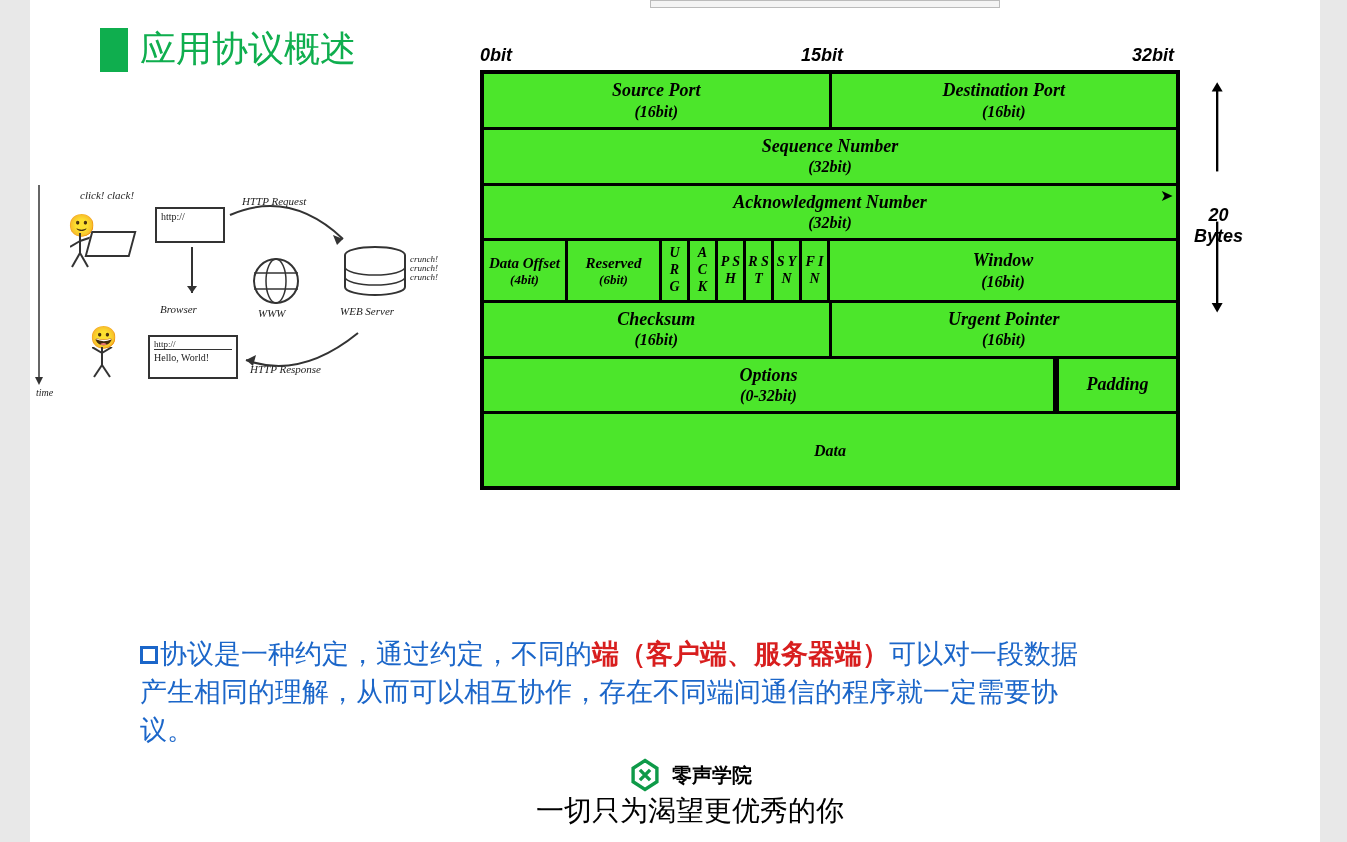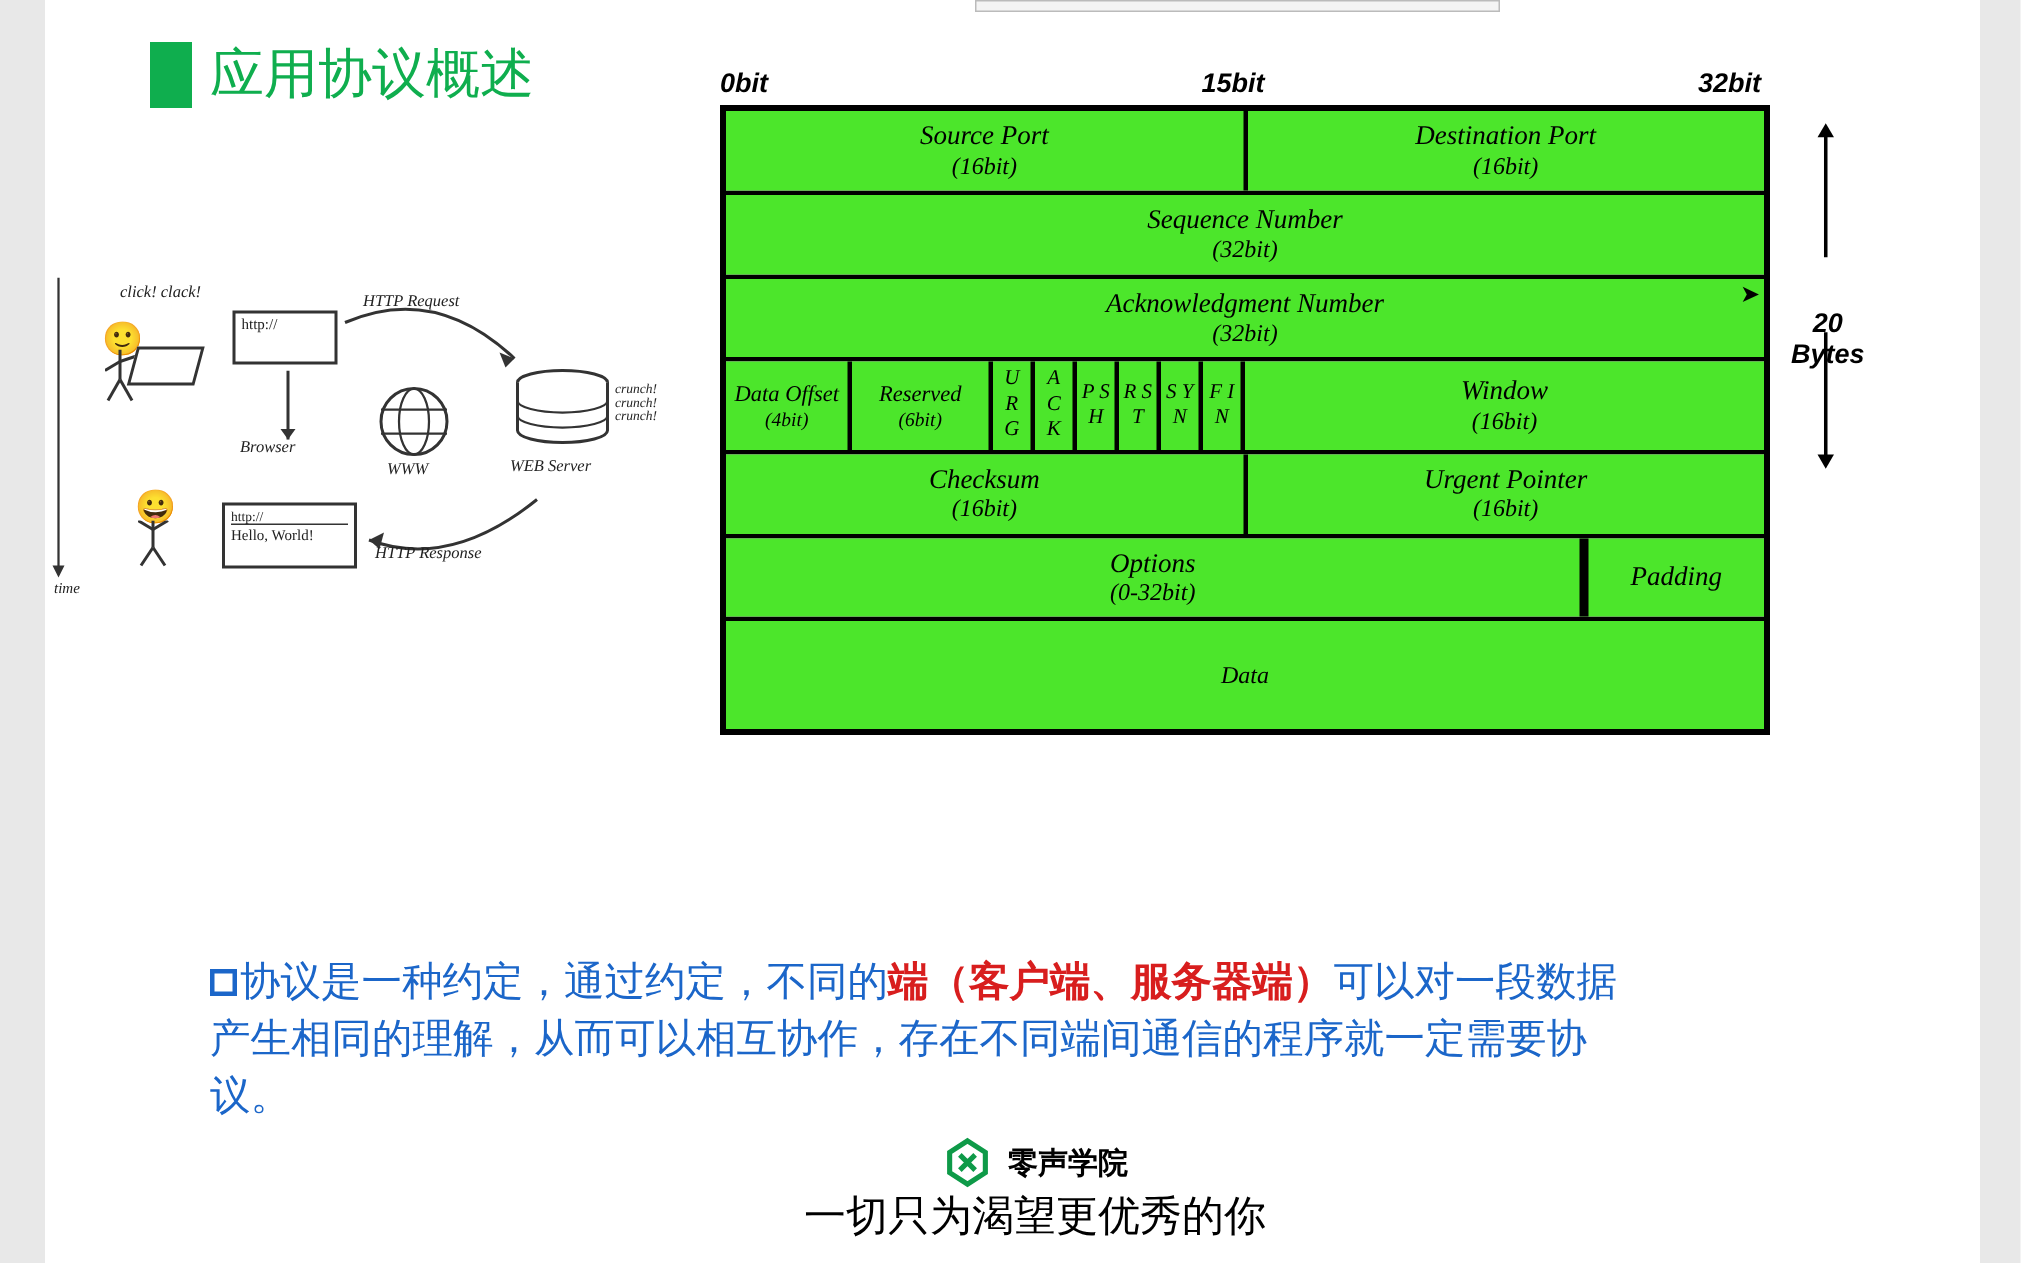--- a/index.html
+++ b/index.html
@@ -82,21 +82,21 @@
     margin-bottom: 4px;
     padding: 0 6px 0 0;
     width: 700px;
     margin-left: 20px;
   }
   .tcp-table {
     border: 4px solid #000;
     width: 700px;
     margin-left: 20px;
     font-style: italic;
-    font-weight: normal;
+    font-weight: bold;
     font-family: "Times New Roman", serif;
   }
   .tcp-row {
     display: flex;
     border-top: 3px solid #000;
   }
   .tcp-row:first-child { border-top: none; }
   .tcp-cell {
     background: #4ce62b;
     border-right: 3px solid #000;
@@ -225,21 +225,21 @@
     <div class="box" style="left:115px;top:12px;width:70px;height:36px">
       <span>http://</span>
     </div>
 
     <svg style="left:185px;top:2px" width="130" height="60">
       <path d="M5 18 Q 65 -8 118 42" stroke="#333" stroke-width="2" fill="none"></path>
       <path d="M118 42 l-10 -4 l4 10 z" fill="#333"></path>
     </svg>
     <span class="label" style="left:202px;top:0px">HTTP Request</span>
 
-    <span class="label" style="left:120px;top:97px">Browser</span>
+    <span class="label" style="left:120px;top:108px">Browser</span>
     <svg style="left:144px;top:52px" width="20" height="54">
       <line x1="8" y1="0" x2="8" y2="46" stroke="#333" stroke-width="2"></line>
       <path d="M8 46 l-5 -7 h10 z" fill="#333"></path>
     </svg>
 
     <svg style="left:210px;top:60px" width="52" height="52">
       <circle cx="26" cy="26" r="22" stroke="#333" stroke-width="2" fill="none"></circle>
       <ellipse cx="26" cy="26" rx="10" ry="22" stroke="#333" stroke-width="1.5" fill="none"></ellipse>
       <line x1="4" y1="18" x2="48" y2="18" stroke="#333" stroke-width="1.5"></line>
       <line x1="4" y1="34" x2="48" y2="34" stroke="#333" stroke-width="1.5"></line>

